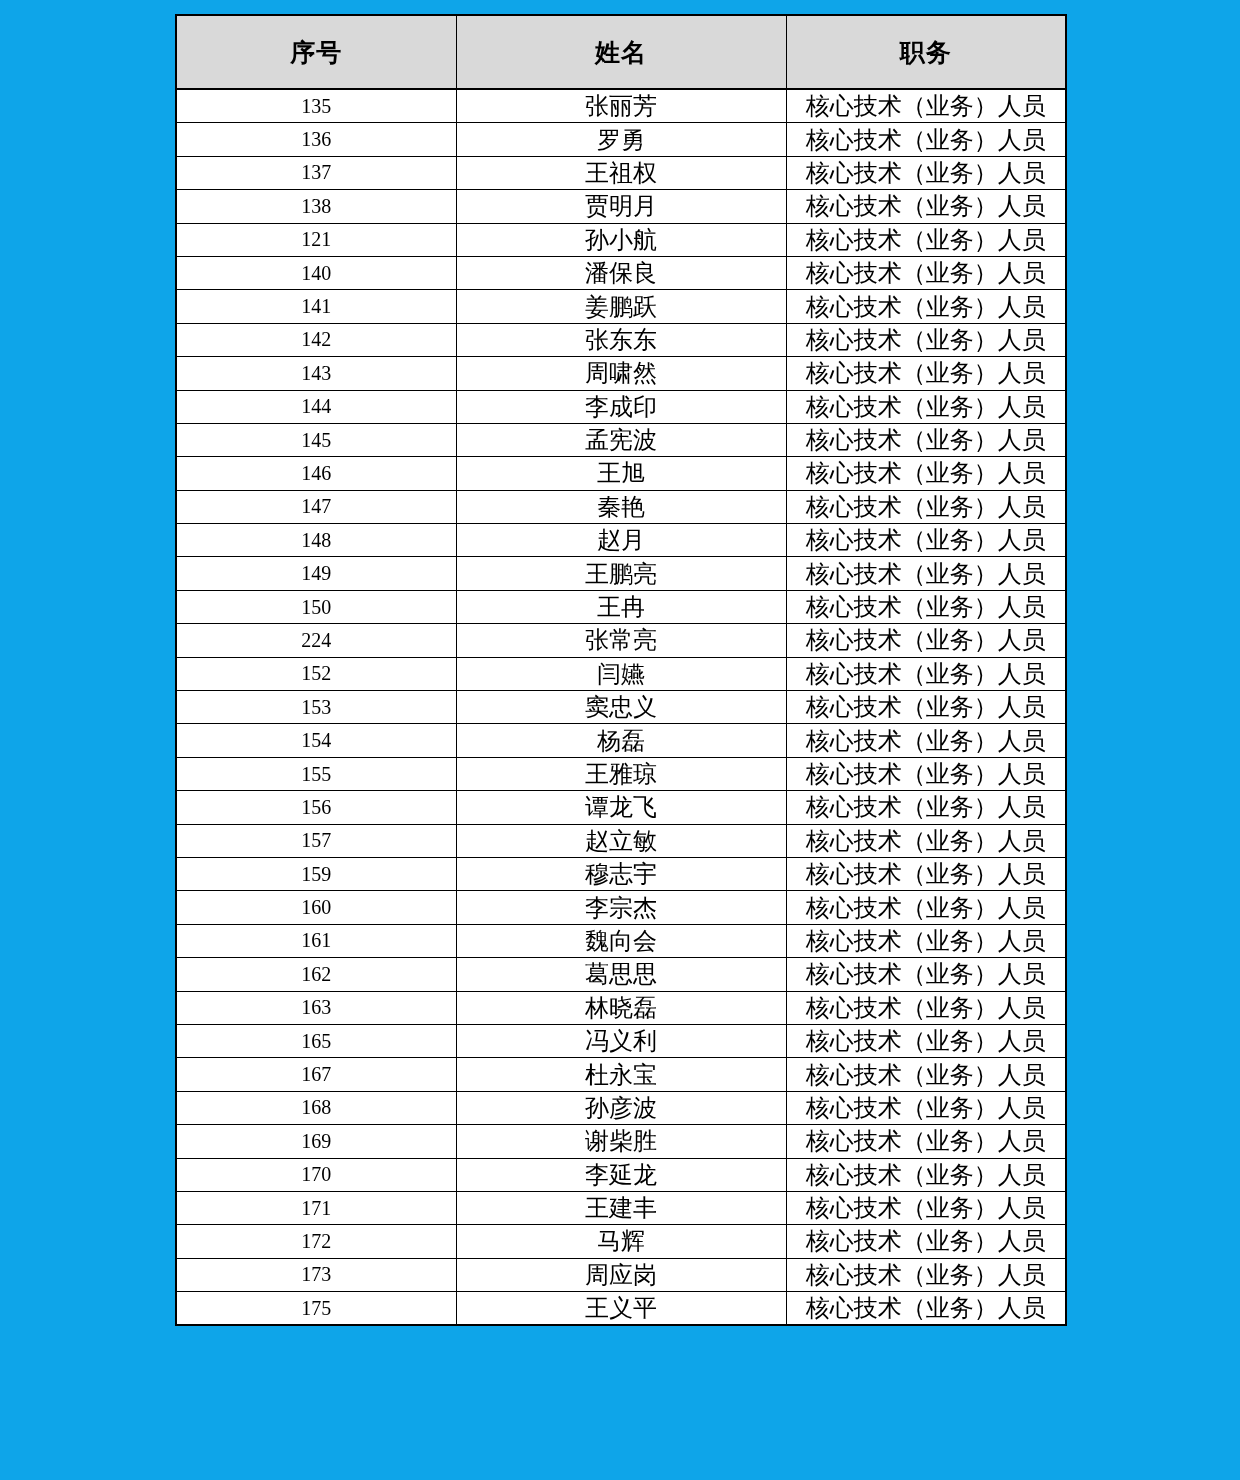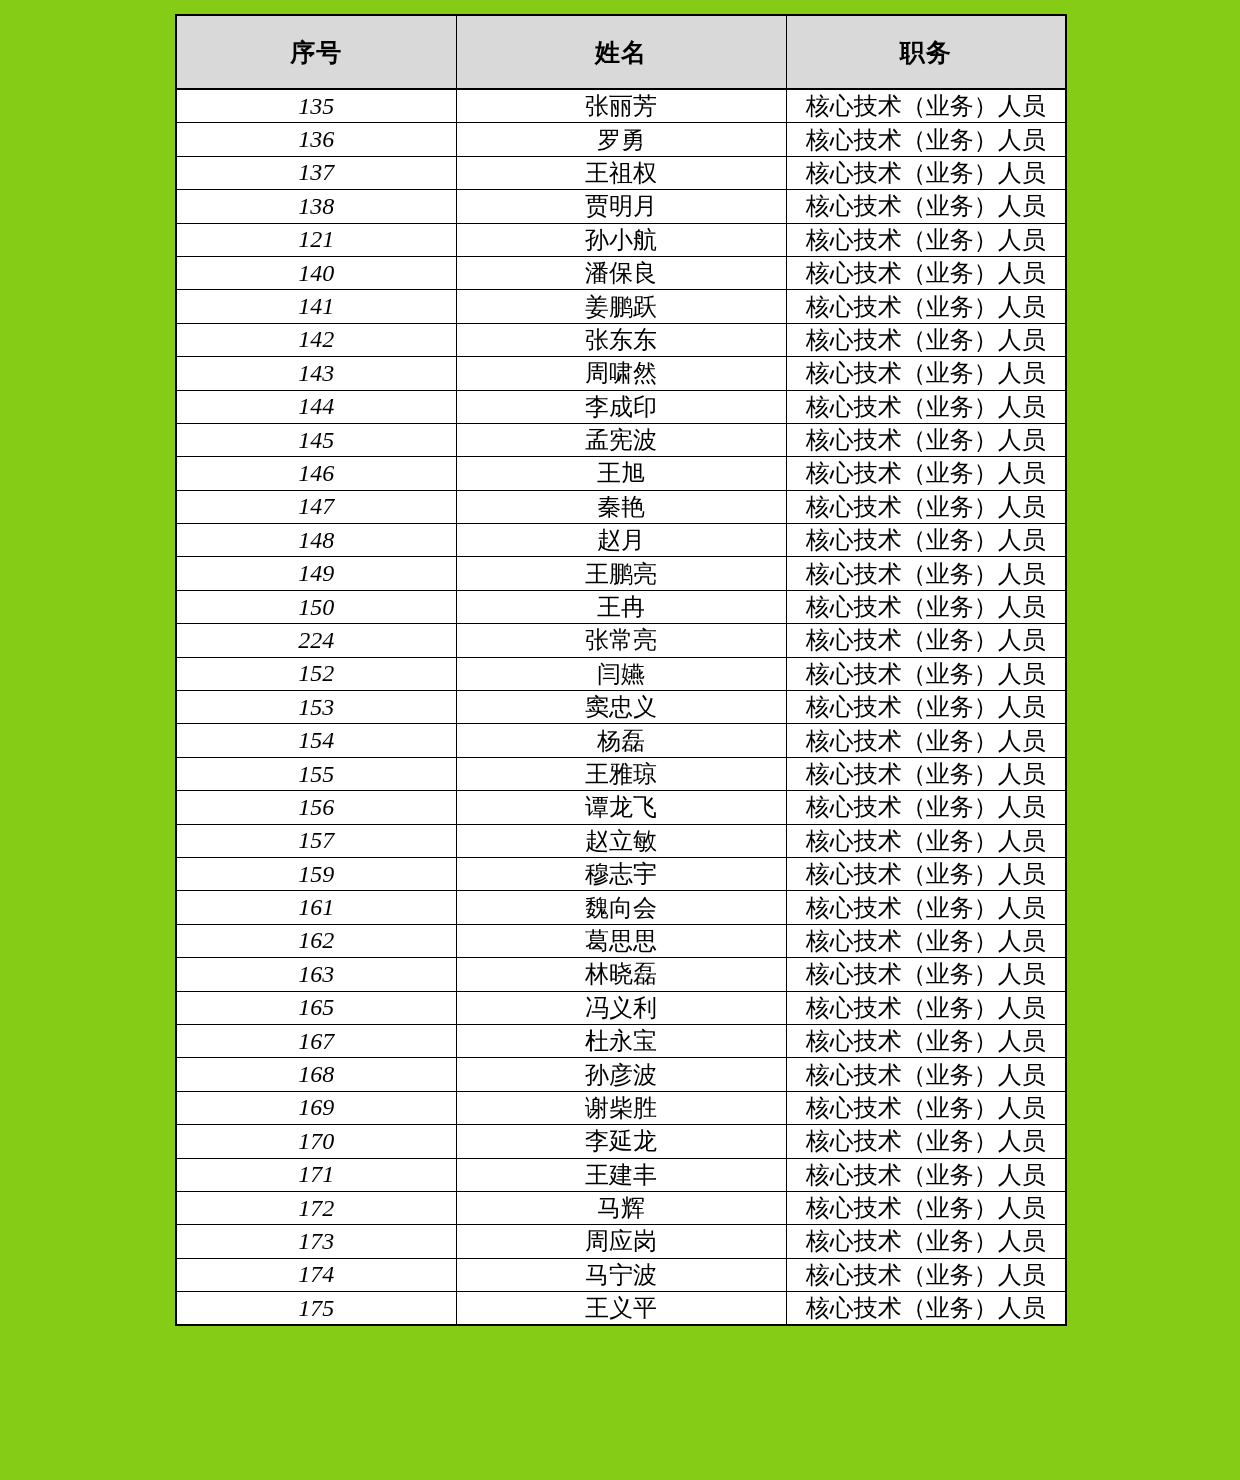--- a/index.html
+++ b/index.html
@@ -8,21 +8,21 @@
     background: #ffffff;
     width: 1240px;
     height: 1480px;
     font-family: "Liberation Serif", "DejaVu Serif", serif;
     color: #000;
   }
   .page {
     position: relative;
     width: 1240px;
     height: 1480px;
-    background: #84cc16;
+    background: #0ea5e9;
     overflow: hidden;
   }
   table.doc-table {
     position: absolute;
     left: 175px;
     top: 14px;
     width: 890px;
     border-collapse: collapse;
     table-layout: fixed;
     border: 2px solid #000;
@@ -45,22 +45,21 @@
     font-weight: bold;
     letter-spacing: 1px;
     border-bottom: 2px solid #000;
   }
   .doc-table tbody td {
     height: 32.4px;
     font-size: 24px;
     background: #ffffff;
   }
   .doc-table tbody td.cell-no {
-    font-size: 24px;
-    font-style: italic;
+    font-size: 20px;
   }
 </style>
 </head>
 <body>
 
 <div class="page">
   <table class="doc-table">
     <colgroup>
       <col class="col-no">
       <col class="col-name">
@@ -212,20 +211,25 @@
     <td class="cell-title">核心技术（业务）人员</td>
   </tr>
 
 
   <tr>
     <td class="cell-no">159</td>
     <td class="cell-name">穆志宇</td>
     <td class="cell-title">核心技术（业务）人员</td>
   </tr>
 
+  <tr>
+    <td class="cell-no">160</td>
+    <td class="cell-name">李宗杰</td>
+    <td class="cell-title">核心技术（业务）人员</td>
+  </tr>
 
   <tr>
     <td class="cell-no">161</td>
     <td class="cell-name">魏向会</td>
     <td class="cell-title">核心技术（业务）人员</td>
   </tr>
 
   <tr>
     <td class="cell-no">162</td>
     <td class="cell-name">葛思思</td>
@@ -281,25 +285,20 @@
     <td class="cell-name">马辉</td>
     <td class="cell-title">核心技术（业务）人员</td>
   </tr>
 
   <tr>
     <td class="cell-no">173</td>
     <td class="cell-name">周应岗</td>
     <td class="cell-title">核心技术（业务）人员</td>
   </tr>
 
-  <tr>
-    <td class="cell-no">174</td>
-    <td class="cell-name">马宁波</td>
-    <td class="cell-title">核心技术（业务）人员</td>
-  </tr>
 
   <tr>
     <td class="cell-no">175</td>
     <td class="cell-name">王义平</td>
     <td class="cell-title">核心技术（业务）人员</td>
   </tr>
 </tbody>
   </table>
 </div>
 

